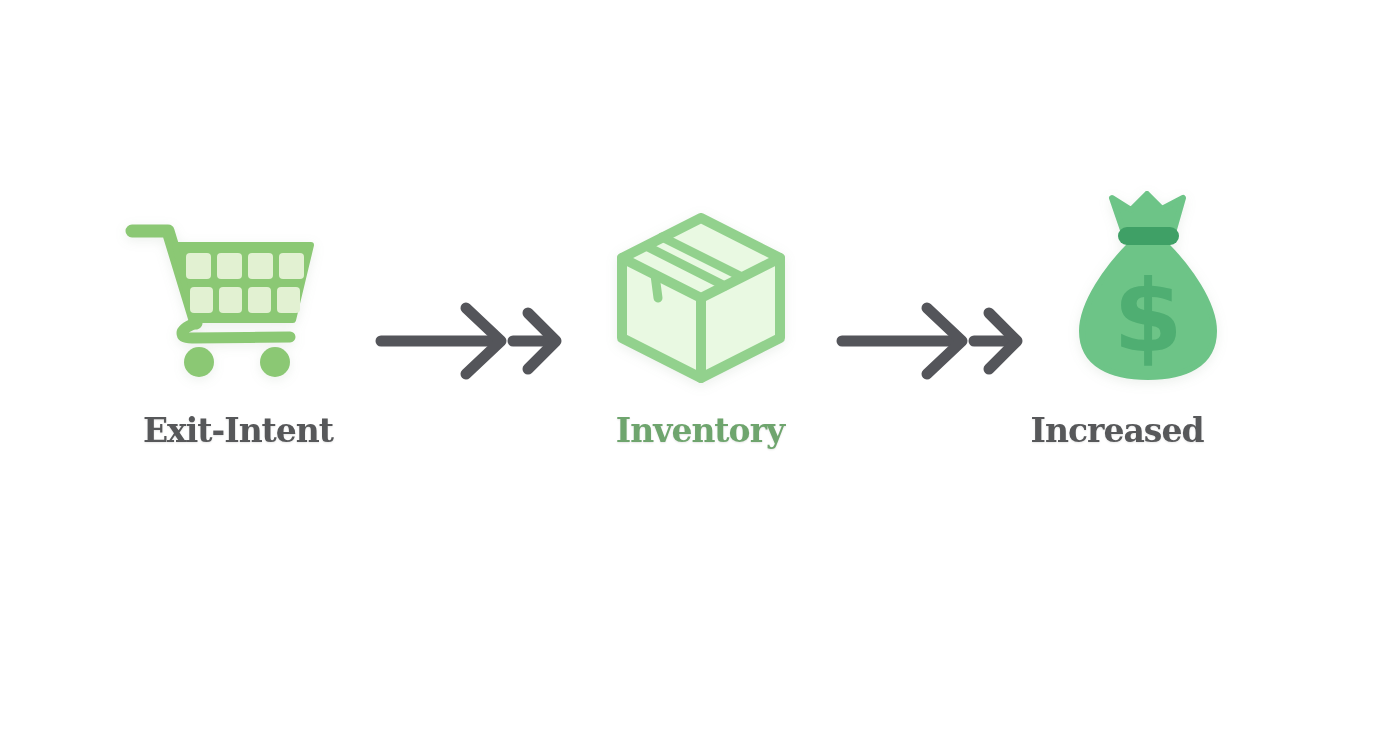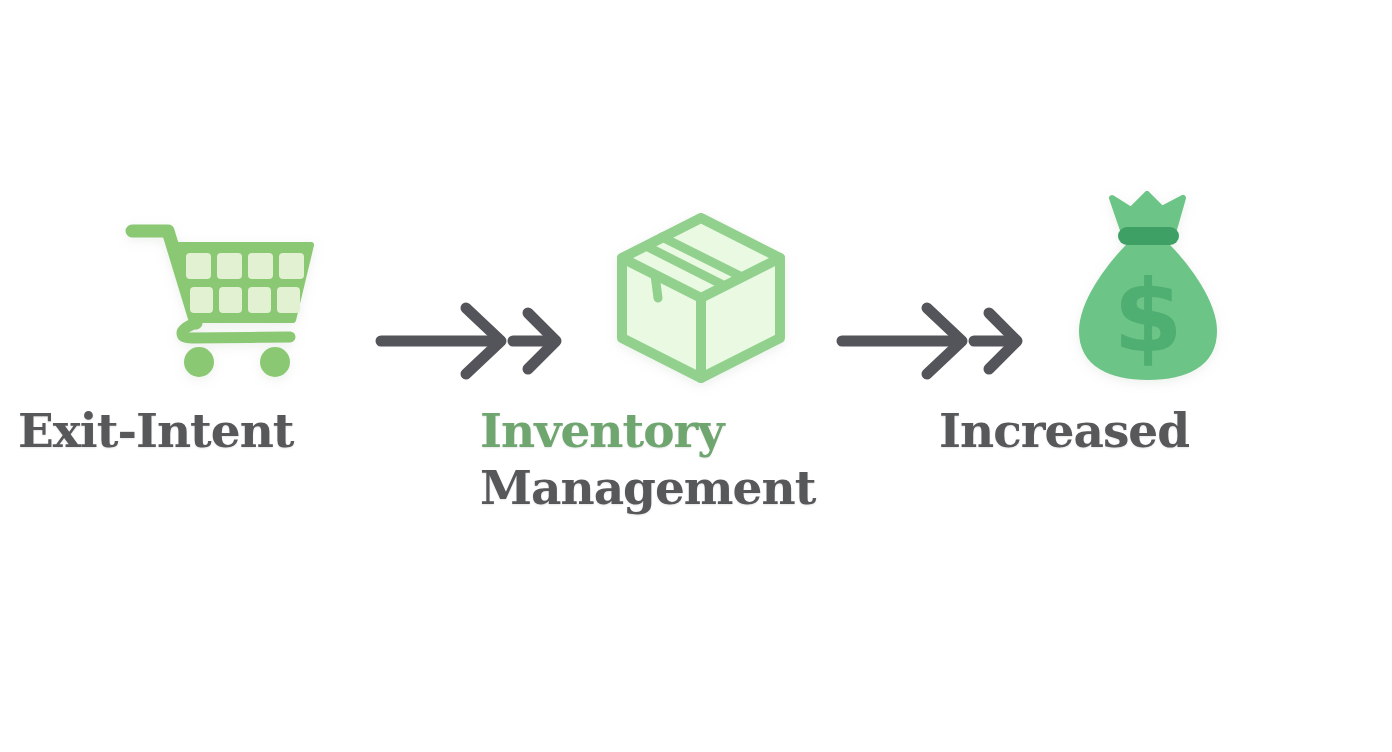--- a/index.html
+++ b/index.html
@@ -24,23 +24,23 @@
     display: block;
     filter: drop-shadow(0 3px 6px rgba(70, 110, 70, 0.10));
   }
   .arrow-wrap {
     position: absolute;
   }
   .arrow-wrap svg { display: block; }
   .step-label {
     position: absolute;
     width: 440px;
-    text-align: left;
+    text-align: center;
     font-weight: bold;
-    font-size: 47px;
+    font-size: 33px;
     line-height: 57px;
     letter-spacing: -1px;
     text-shadow: 0 1px 2px rgba(0,0,0,0.10);
   }
   .step-label .line { display: block; }
   .step-label .line[data-color="dark"]  { color: var(--text_dark); }
   .step-label .line[data-color="green"] { color: var(--text_green); }
 
   
   .cart-stroke { fill: none; stroke: var(--cart_green); stroke-linecap: round; stroke-linejoin: round; }
@@ -122,20 +122,19 @@
       <text class="bag-dollar" x="80" y="188" font-size="100" text-anchor="middle">$</text>
     </svg>
   </div>
 
   <div class="step-label" style="left:18px; top:402px;">
     <span class="line" data-color="dark">Exit-Intent</span>
   </div>
 
   <div class="step-label" style="left:480px; top:402px;">
     <span class="line" data-color="green">Inventory</span>
-    <span class="line" data-color="dark">Management</span>
   </div>
 
-  <div class="step-label" style="left:939px; top:402px;">
+  <div class="step-label" style="left:897px; top:402px;">
     <span class="line" data-color="dark">Increased</span>
   </div>
 
 </div>
 
 </body></html>

